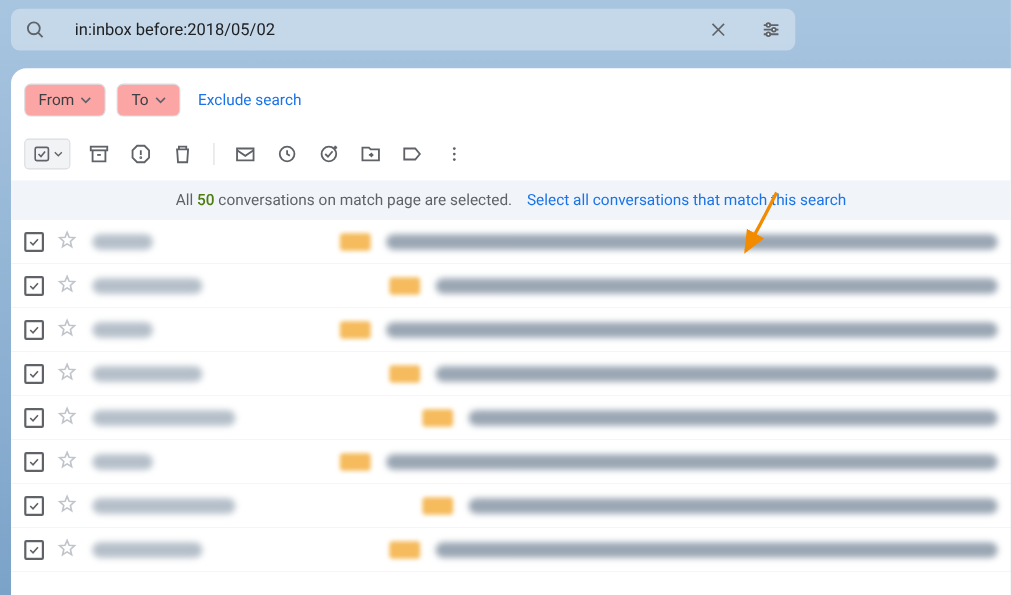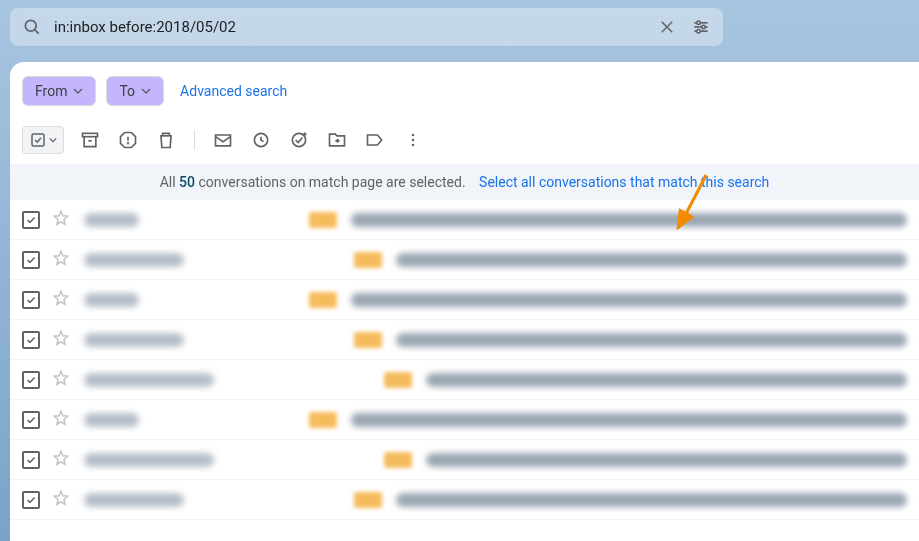--- a/index.html
+++ b/index.html
@@ -13,21 +13,21 @@
   color: #202124;
 }
 .search-bar {
   margin: 8px 10px 0 10px;
   background: rgba(255,255,255,0.35);
   border-radius: 8px;
   height: 38px;
   display: flex;
   align-items: center;
   padding: 0 10px;
-  gap: 10px;
+  gap: 24px;
   width: 713px;
 }
 .search-bar svg { flex-shrink: 0; }
 .search-text {
   flex: 1;
   color: #202124;
   font-size: 15px;
 }
 .icon-btn {
   width: 24px; height: 24px;
@@ -51,21 +51,21 @@
 .chip {
   border: 1px solid #dadce0;
   border-radius: 6px;
   padding: 6px 12px;
   font-size: 14px;
   color: #3c4043;
   display: flex;
   align-items: center;
   gap: 6px;
   cursor: pointer;
-  background: #c4b5fd;
+  background: #fca5a5;
 }
 .chip svg { width: 10px; height: 10px; }
 .adv-search {
   color: #1a73e8;
   cursor: pointer;
   font-size: 14px;
   margin-left: 6px;
 }
 .toolbar {
   display: flex;
@@ -95,21 +95,21 @@
   background: #dadce0;
   margin: 0 2px;
 }
 .selection-banner {
   background: #f1f5f9;
   text-align: center;
   padding: 10px 0;
   font-size: 14px;
   color: #5f6368;
 }
-.selection-banner b { color: #0c4a6e; font-weight: 500; }
+.selection-banner b { color: #4d7c0f; font-weight: 500; }
 .select-all-link {
   color: #1a73e8;
   cursor: pointer;
   margin-left: 10px;
 }
 .email-list { }
 .email-row {
   display: flex;
   align-items: center;
   padding: 8px 12px;
@@ -198,21 +198,21 @@
       <svg viewBox="0 0 10 10">
           <path d="M1 3 L5 7 L9 3" fill="none" stroke="#5f6368" stroke-width="1.5"></path>
         </svg>
     </div>
     <div class="chip">
       <span>To</span>
       <svg viewBox="0 0 10 10">
           <path d="M1 3 L5 7 L9 3" fill="none" stroke="#5f6368" stroke-width="1.5"></path>
         </svg>
     </div>
-    <span class="adv-search">Advanced search</span>
+    <span class="adv-search">Exclude search</span>
   </div>
 
   <div class="toolbar">
     <div class="select-all-btn">
       <svg width="18" height="18" viewBox="0 0 24 24" fill="none" stroke="#5f6368" stroke-width="2">
           <rect x="4" y="4" width="16" height="16" rx="2"></rect>
           <path d="M8 12 L11 15 L16 9"></path>
         </svg>
       <svg width="8" height="8" viewBox="0 0 10 10">
           <path d="M1 3 L5 7 L9 3" fill="none" stroke="#5f6368" stroke-width="1.5"></path>

